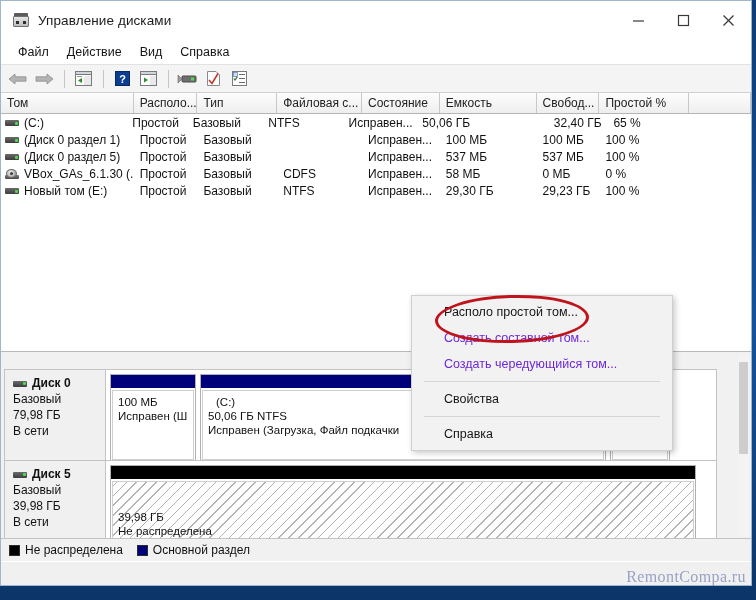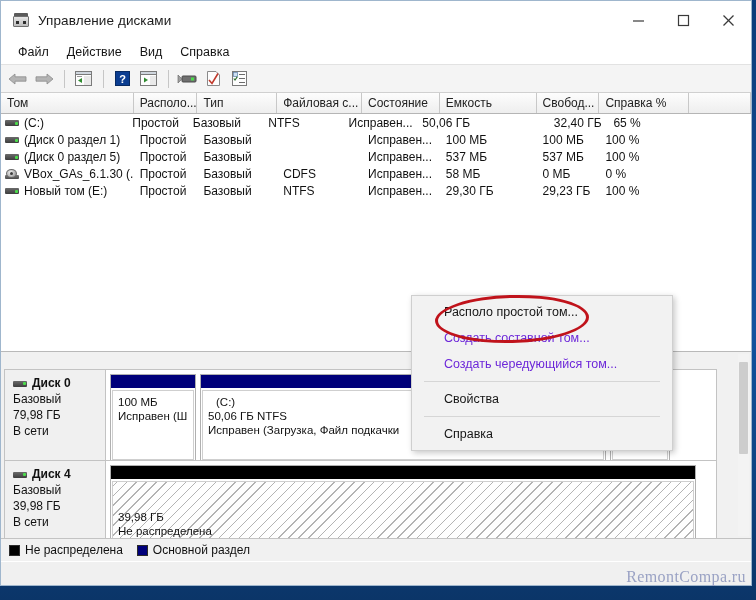--- a/index.html
+++ b/index.html
@@ -480,21 +480,21 @@
 
     <div class="vol-panel">
       <div class="vol-header" id="vhdr">
           <div class="hcell" style="width: 133px;">Том</div>
           <div class="hcell" style="width: 64px;">Располо...</div>
           <div class="hcell" style="width: 80px;">Тип</div>
           <div class="hcell" style="width: 85px;">Файловая с...</div>
           <div class="hcell" style="width: 78px;">Состояние</div>
           <div class="hcell" style="width: 97px;">Емкость</div>
           <div class="hcell" style="width: 63px;">Свобод...</div>
-          <div class="hcell" style="width: 90px;">Справка %</div>
+          <div class="hcell" style="width: 90px;">Простой %</div>
           <div class="hcell" style="width: 62px;"></div>
         </div>
       <div class="vol-rows" id="vrows">
           <div class="vol-row">
             <div class="cell first" style="width: 133px;">
               <span class="vicon">
                 <span class="d"></span>
                 <span class="led"></span>
               </span>
               <span>(C:)</span>
@@ -621,21 +621,21 @@
             </div>
           </div>
         </div>
         <div class="disk-strip" style="top: 108px; height: 98px; width: 713px;">
           <div class="disk-info">
             <div class="dname">
               <span class="dicon">
                 <span class="d"></span>
                 <span class="led"></span>
               </span>
-              <span>Диск 4</span>
+              <span>Диск 5</span>
             </div>
             <div class="dline">Базовый</div>
             <div class="dline">39,98 ГБ</div>
             <div class="dline">В сети</div>
           </div>
           <div class="parts">
             <div class="part unalloc" style="width: 586px; height: 88px;">
               <div class="cap"></div>
               <div class="inner">
                 <div class="ptxt" style="margin-top: 24px;">39,98 ГБ</div>

